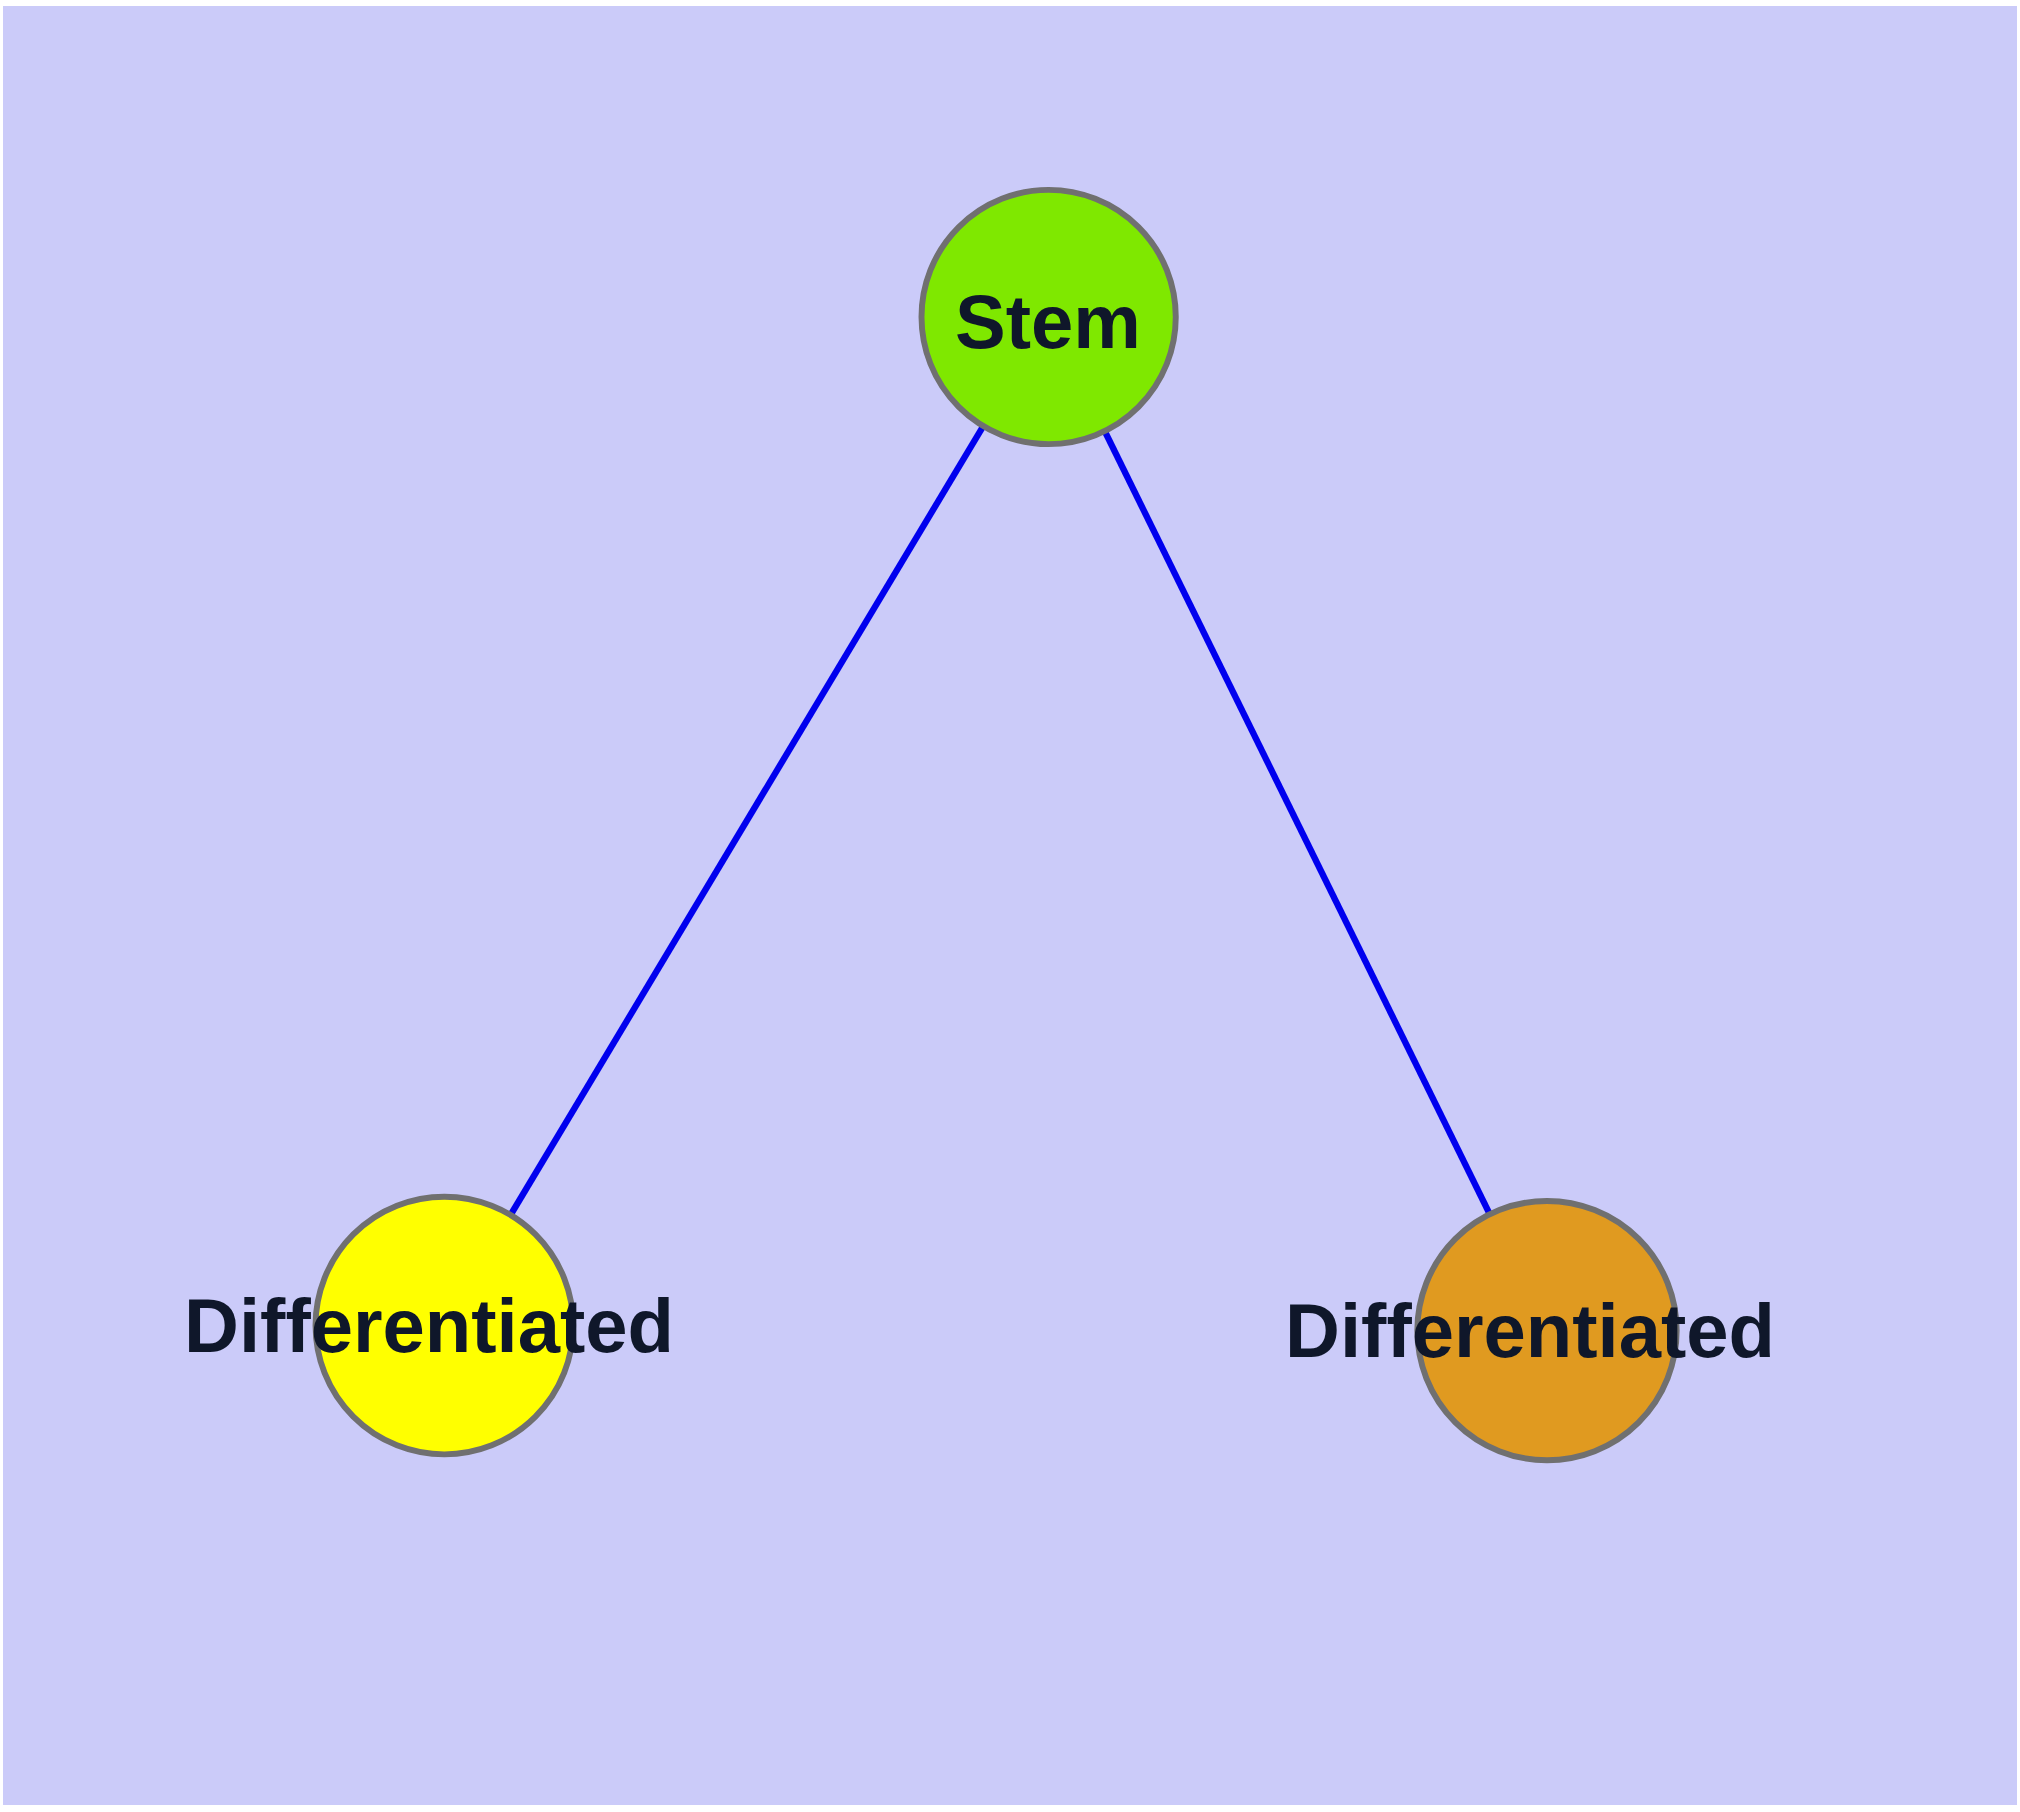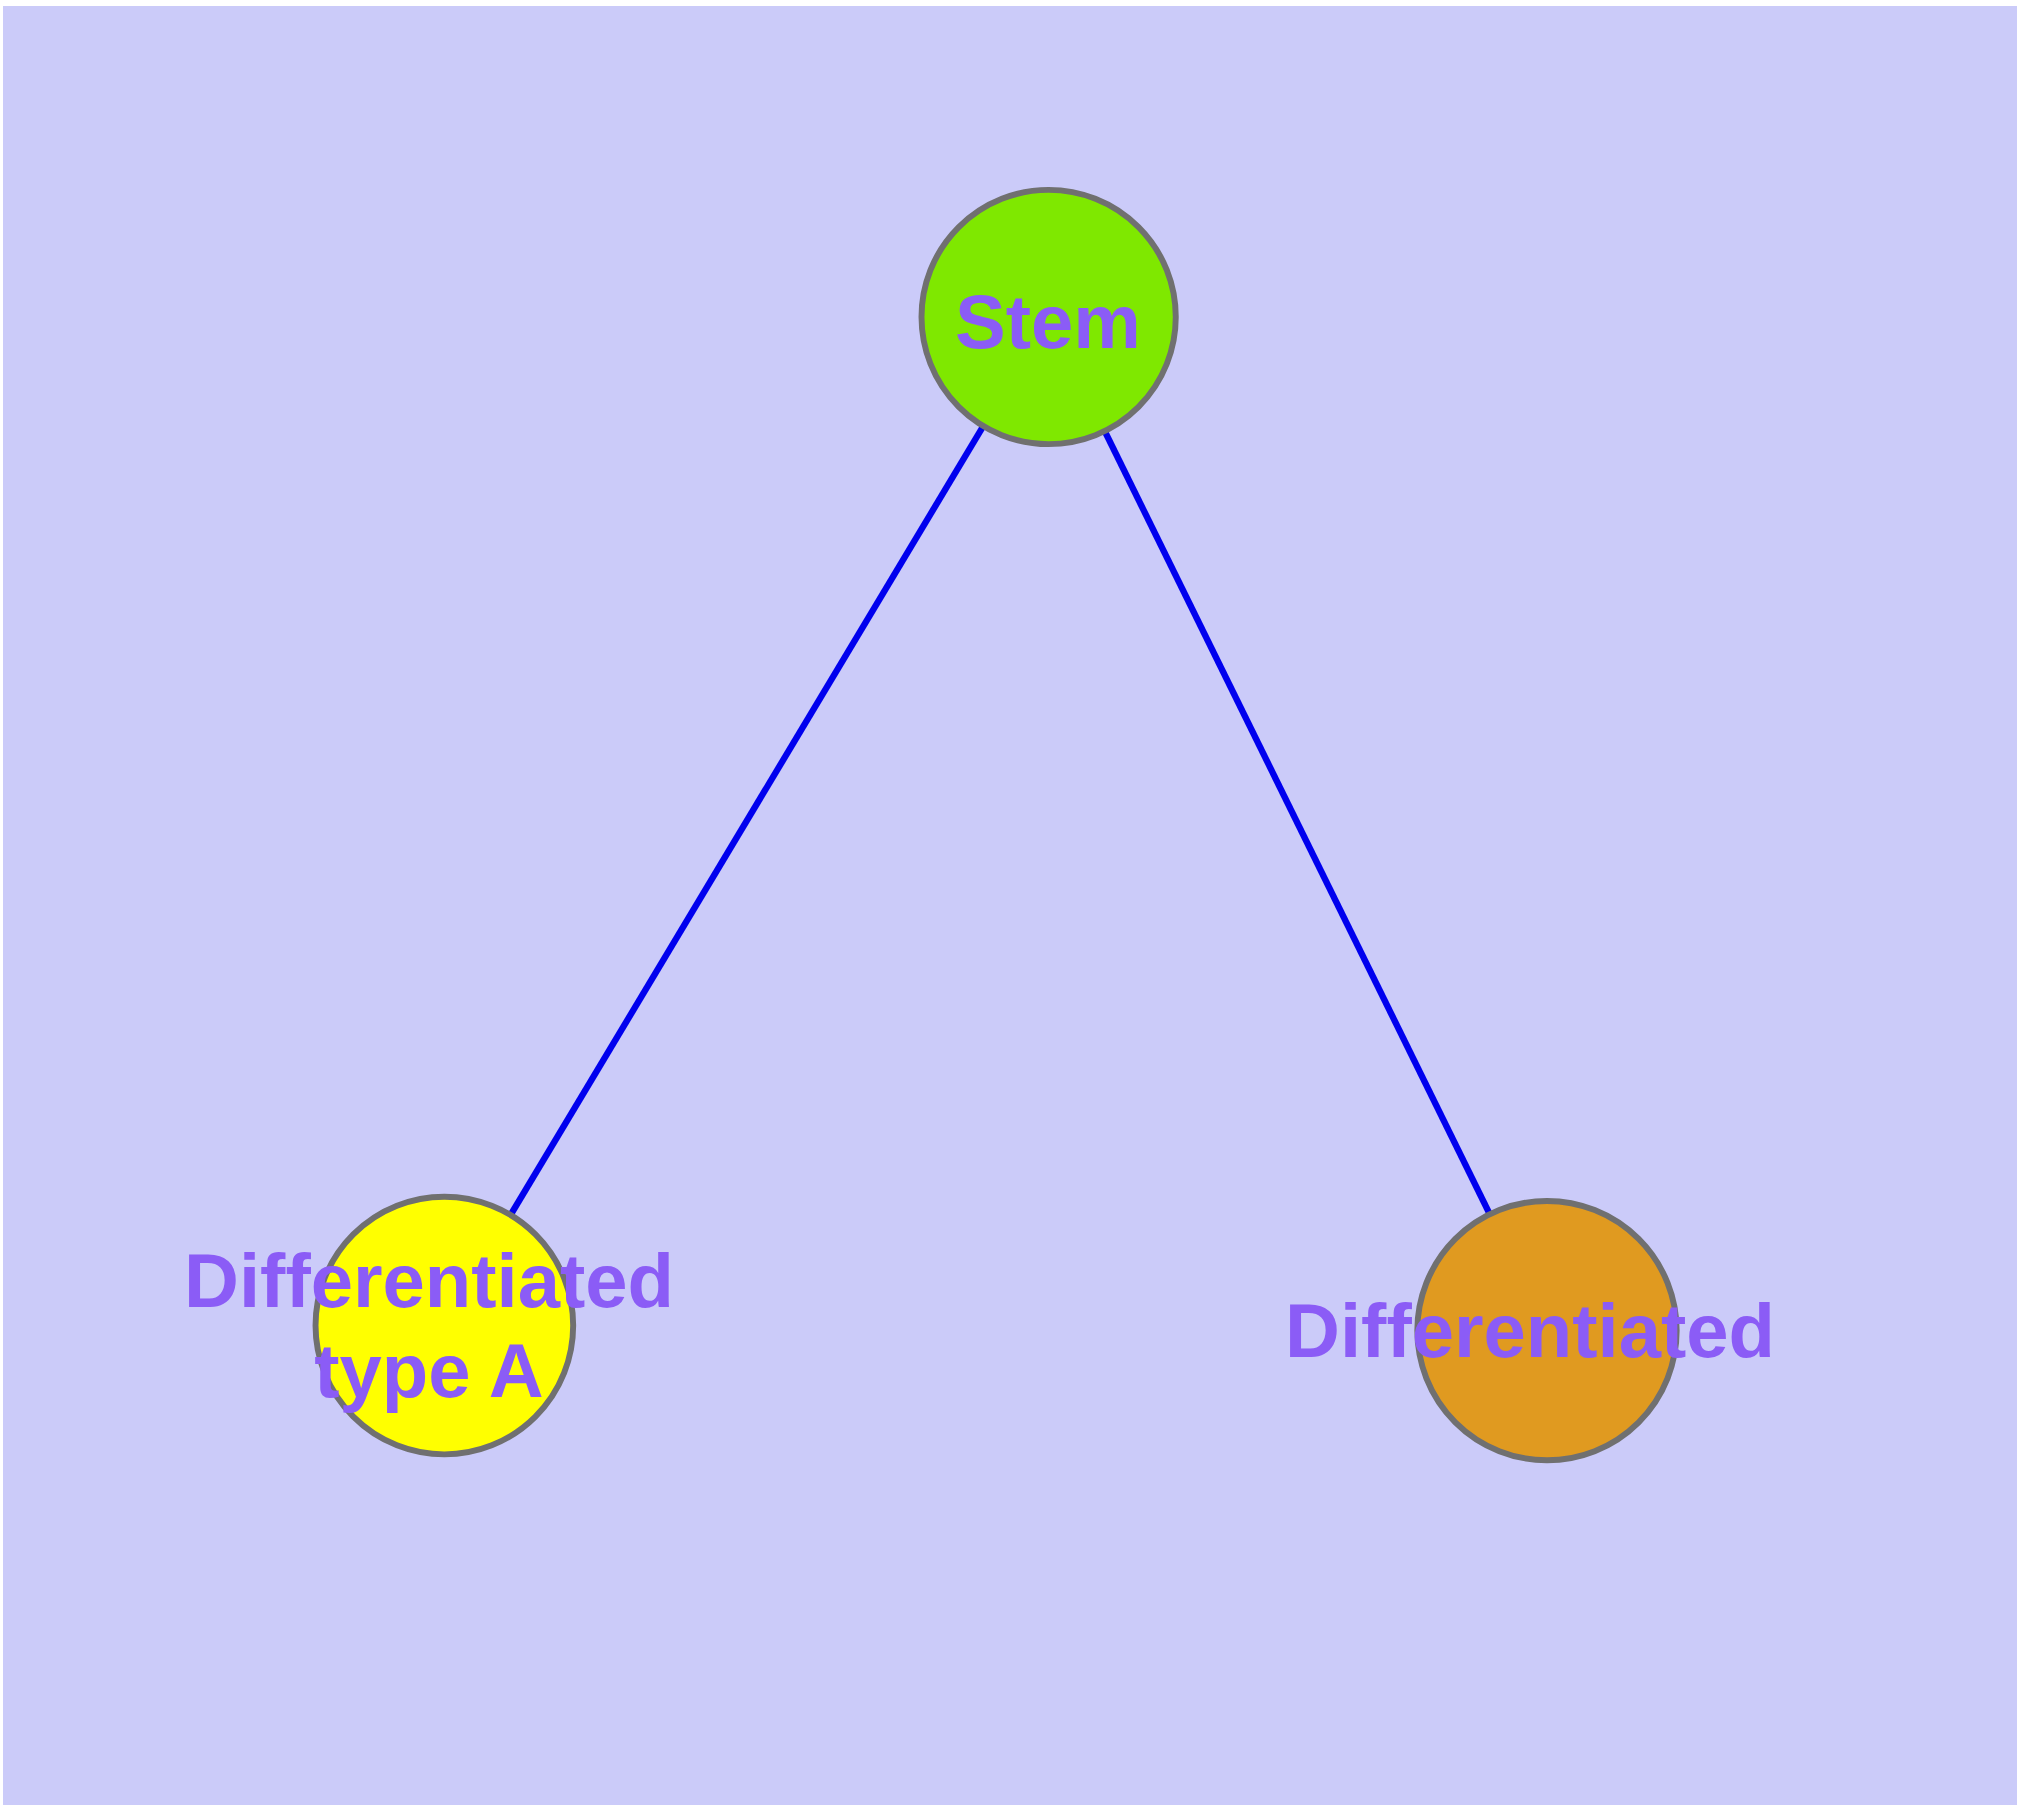--- a/index.html
+++ b/index.html
@@ -36,21 +36,21 @@
     fill: none;
   }
   .node {
     stroke: #707070;
     stroke-width: 7;
   }
   .node-label {
     position: absolute;
     transform: translate(-50%, -50%);
     text-align: center;
-    color: #8b5cf6;
+    color: #0f172a;
     font-weight: bold;
     font-size: 76px;
     line-height: 90px;
     white-space: nowrap;
   }
   .node-label span { display: block; }
   .label-stem   { left: 1048px; top: 322px;  }
   .label-type-a { left: 429px;  top: 1326px; }
   .label-type-b { left: 1530px; top: 1331px; }
 </style>
@@ -73,21 +73,20 @@
 
     <circle class="node" cx="1825" cy="1570" r="153" fill="#e09a20"></circle>
   </svg>
 
   <div class="node-label label-stem">
     <span>Stem</span>
   </div>
 
   <div class="node-label label-type-a">
     <span>Differentiated</span>
-    <span>type A</span>
   </div>
 
   <div class="node-label label-type-b">
     <span>Differentiated</span>
   </div>
 
 </div>
 
 
 </body></html>

